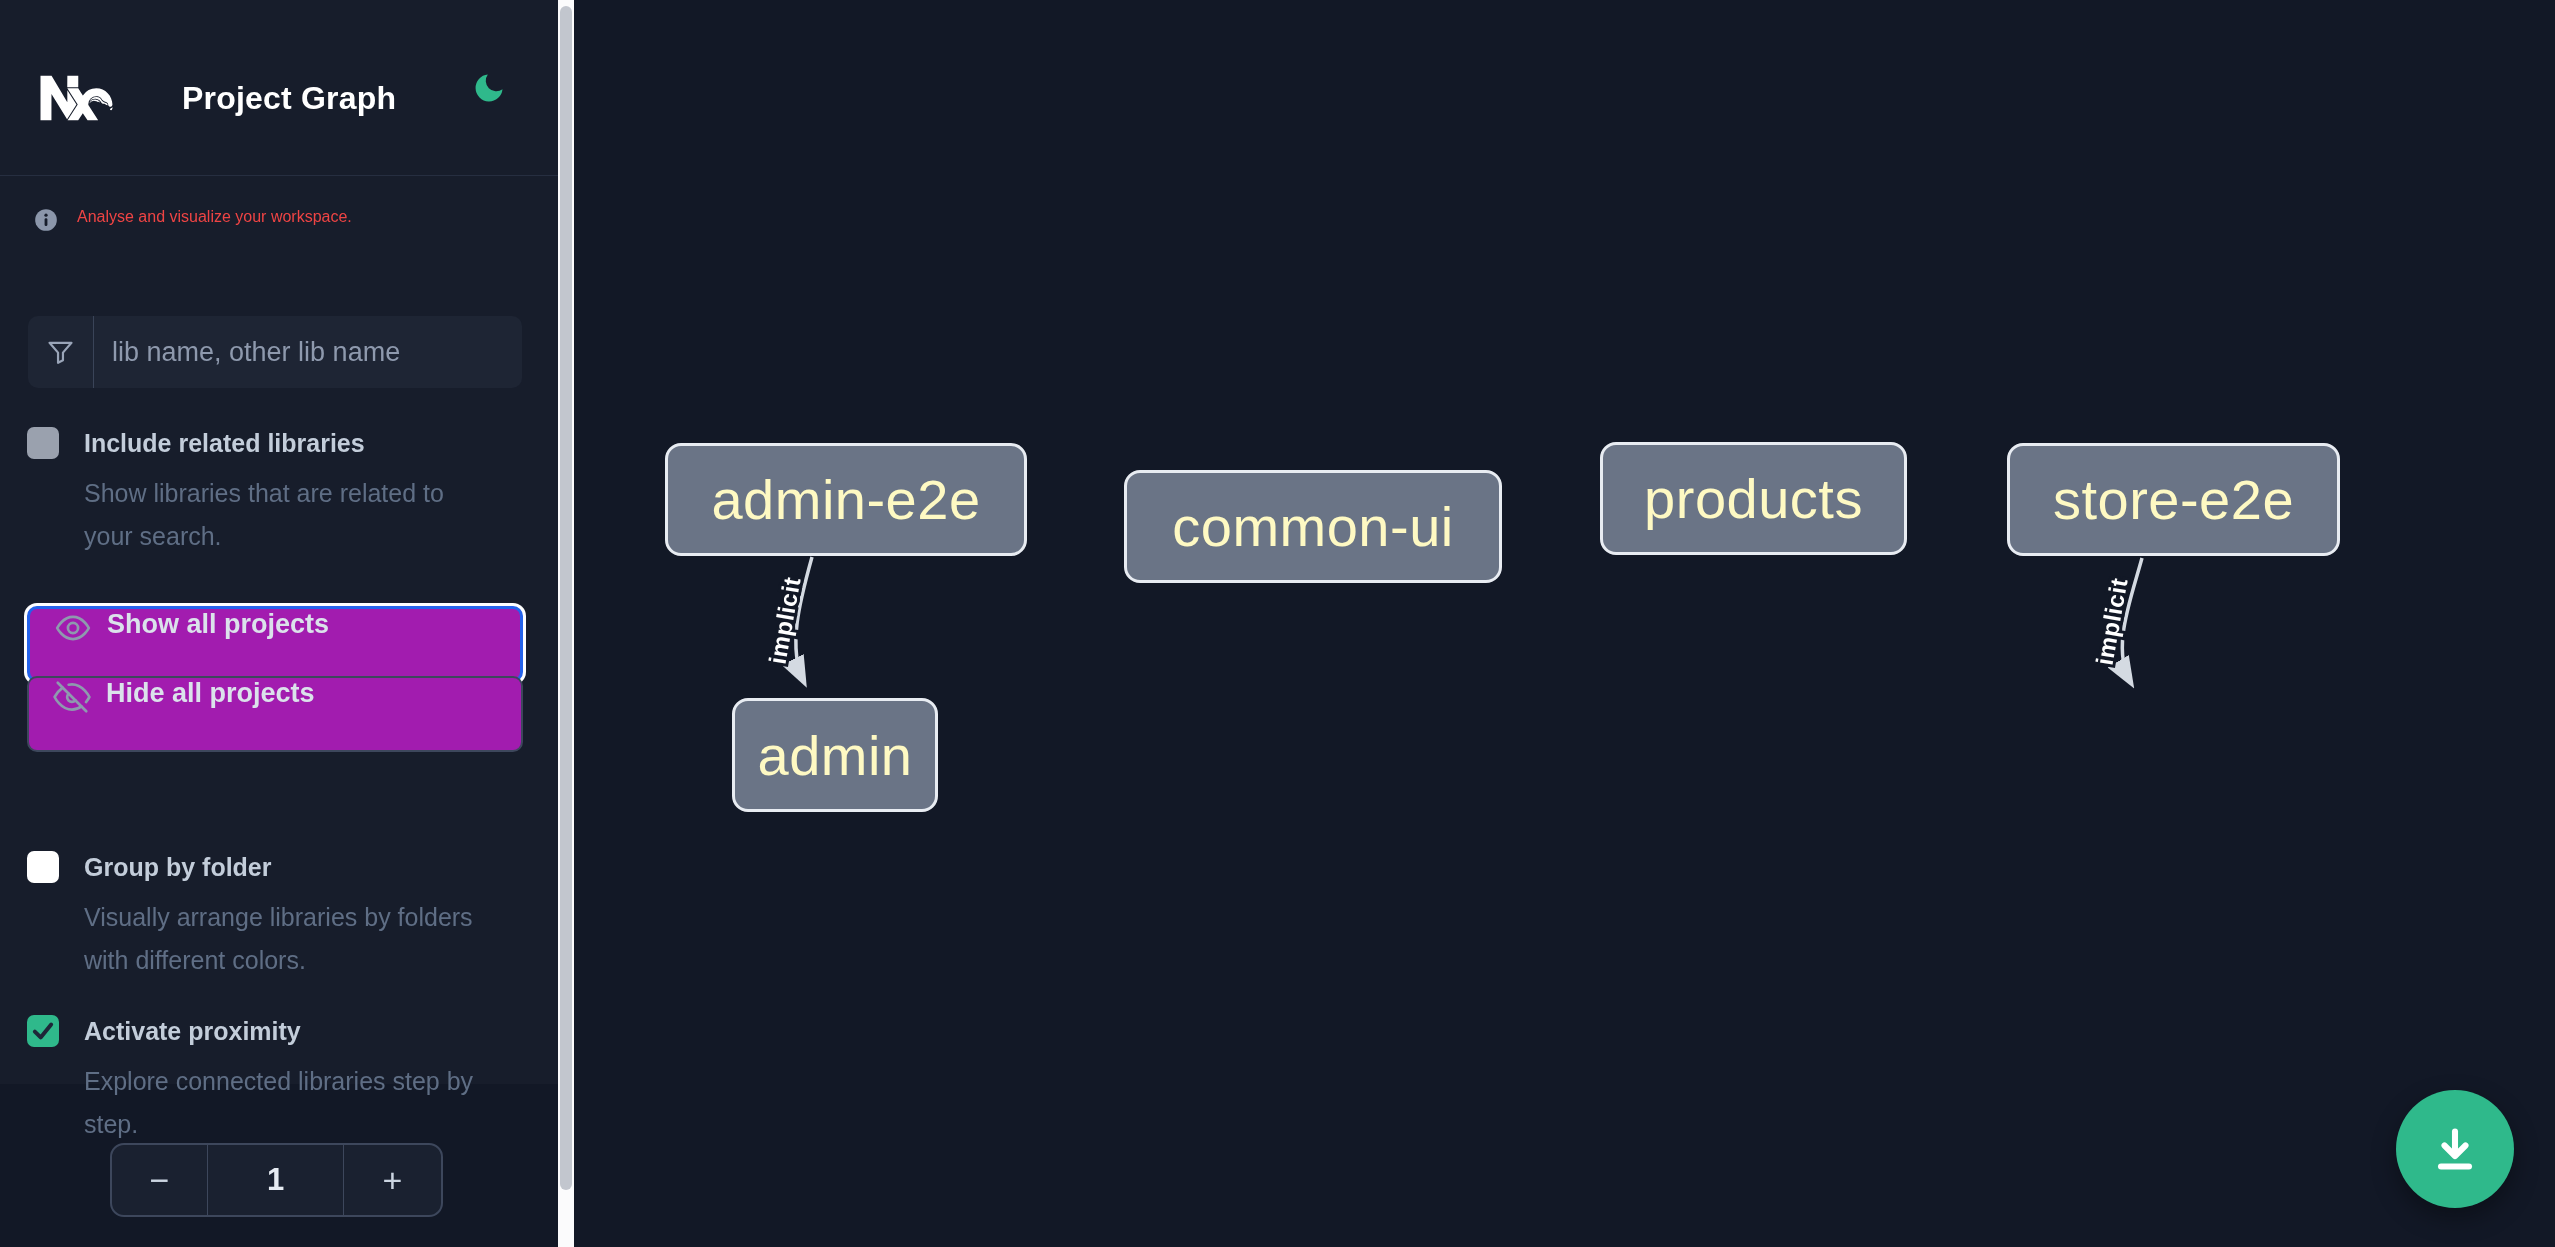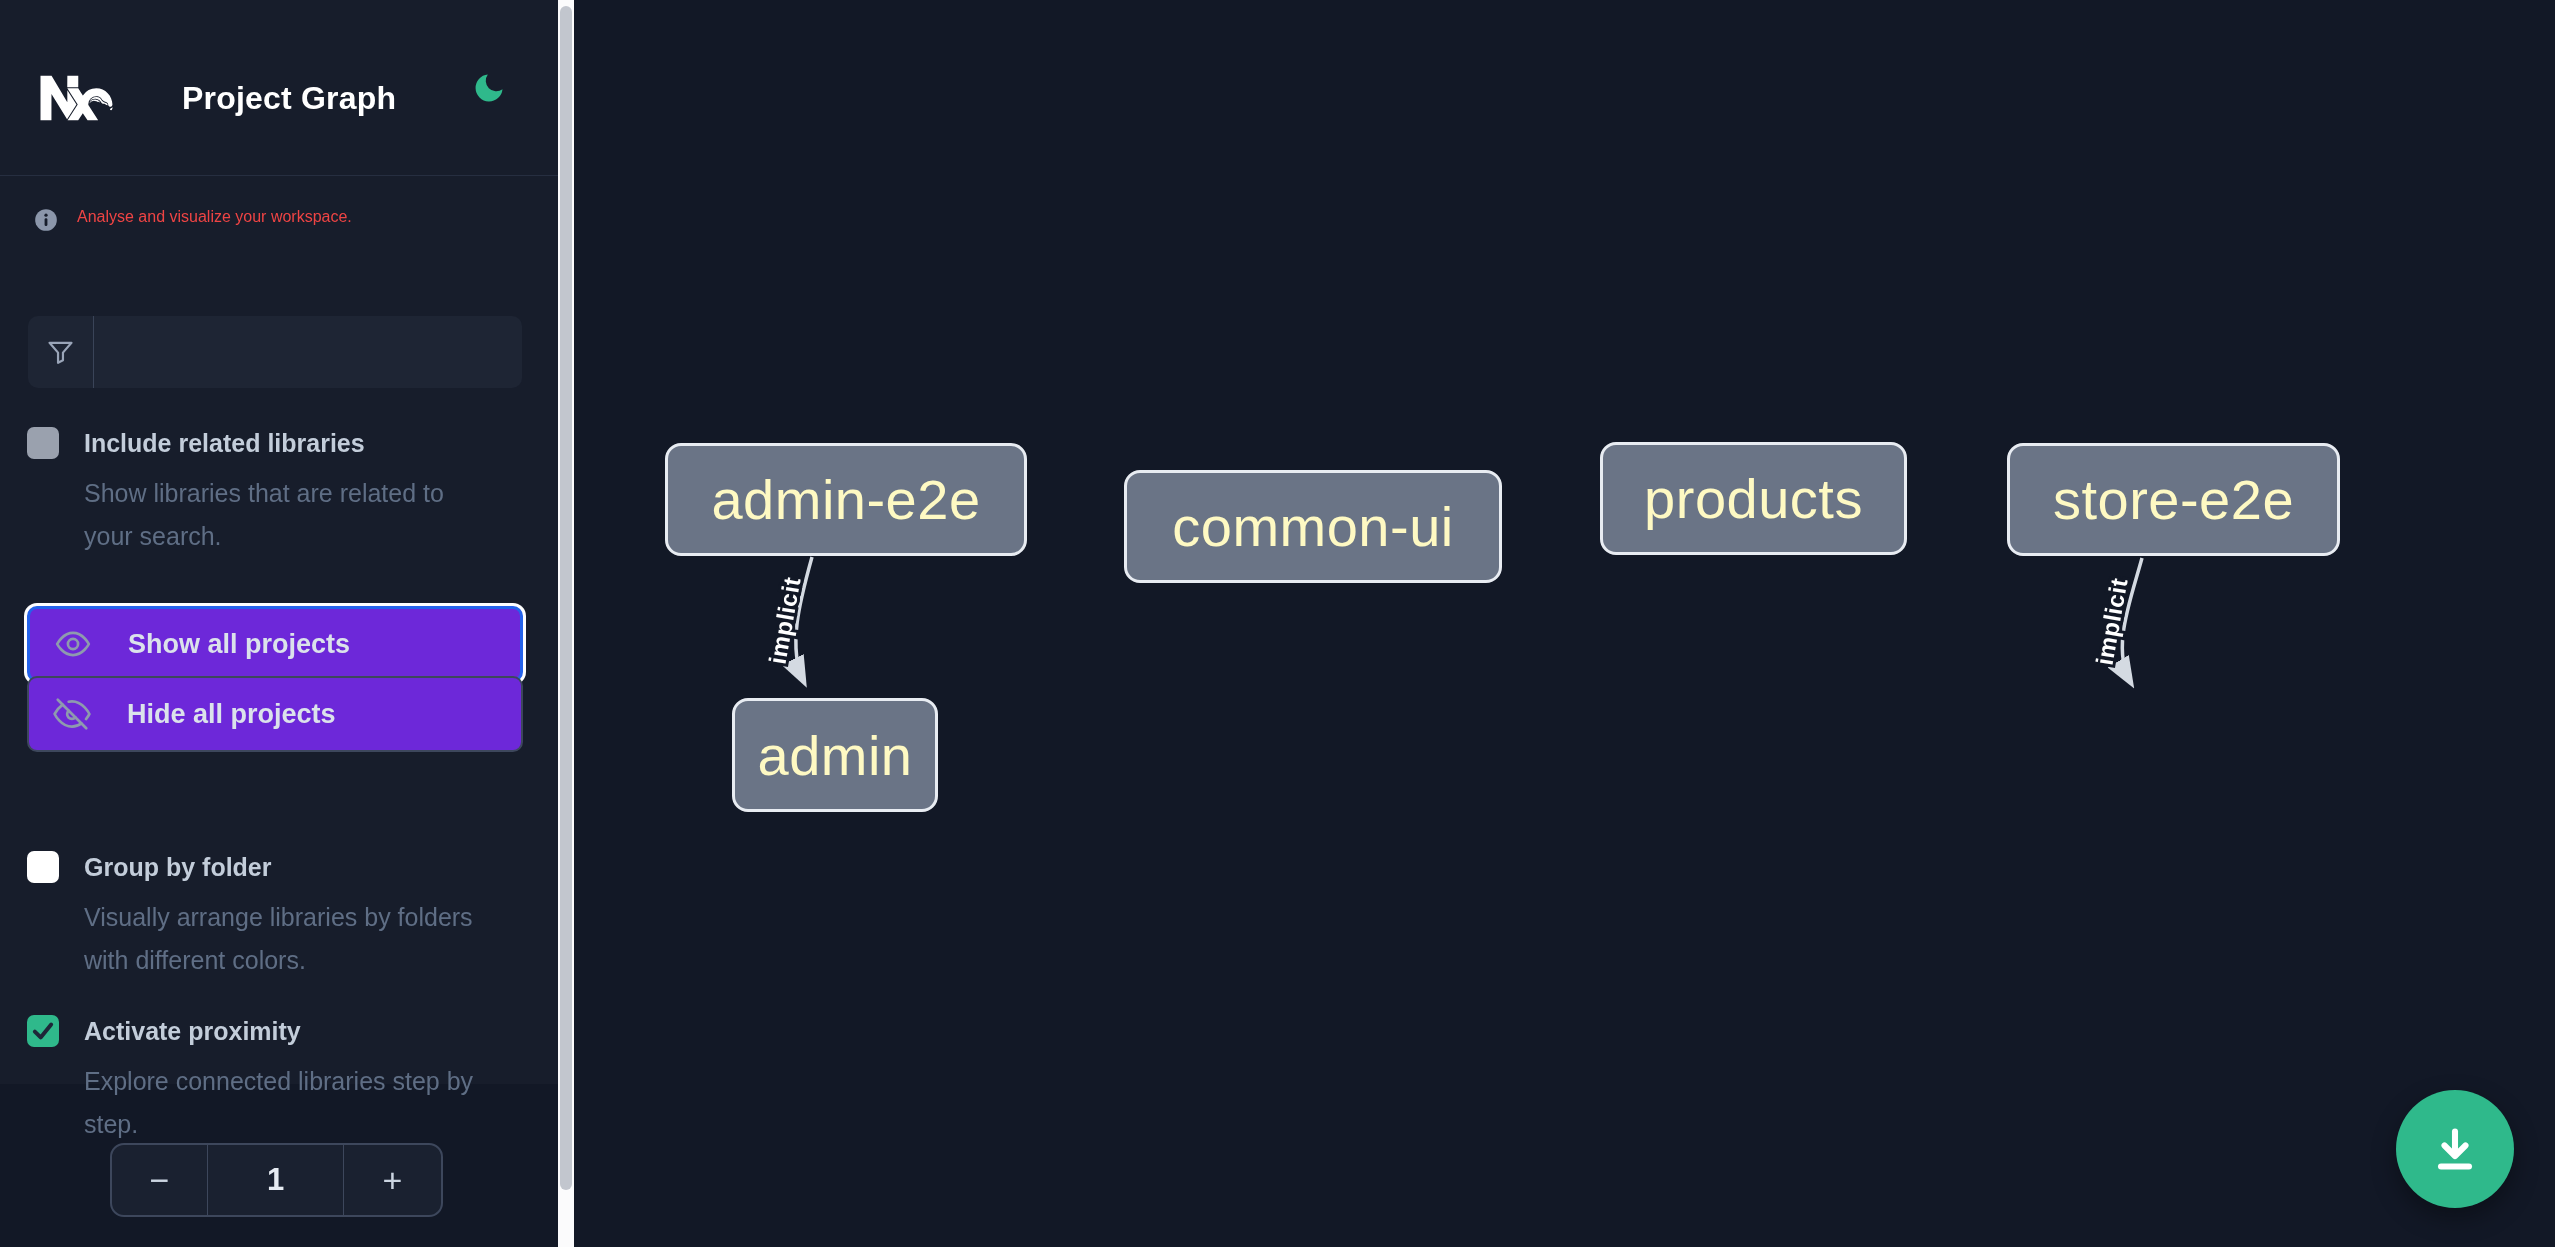--- a/index.html
+++ b/index.html
@@ -71,22 +71,22 @@
     position: absolute; left: 57px; top: 2px;
     font-size: 25px; font-weight: 700; color: #c3cdda; white-space: nowrap;
   }
   .opt-desc {
     position: absolute; left: 57px; top: 45px; width: 408px;
     font-size: 25px; line-height: 43px; color: #5f6e85;
   }
 
   .sb-button {
     position: absolute; left: 27px; width: 496px; height: 76px;
-    background: #6d28d9; border: 2px solid #3d475c; border-radius: 10px;
-    display: flex; align-items: center; gap: 36px; padding: 0 24px;
+    background: #a21caf; border: 2px solid #3d475c; border-radius: 10px;
+    display: flex; gap: 15px; padding: 0 24px;
     font-family: "Liberation Sans", sans-serif;
     font-size: 27px; font-weight: 700; color: #dbe2eb; cursor: pointer;
   }
   .sb-button svg { width: 38px; height: 38px; flex: 0 0 38px; }
   .btn-show { top: 606px; border: 3px solid var(--focus-blue, #2563eb); box-shadow: 0 0 0 3px #ffffff; }
   .btn-hide { top: 676px; }
 
   .stepper {
     position: absolute; left: 110px; top: 1143px; width: 333px; height: 74px;
     border: 2px solid #3d475c; border-radius: 14px;
@@ -171,20 +171,21 @@
     </svg>
     <span class="intro-text">Analyse and visualize your workspace.</span>
   </div>
 
   <div class="search-box">
     <div class="search-icon-cell">
       <svg viewBox="0 0 24 24" fill="none" stroke="#9aa5b8" stroke-width="1.7" stroke-linejoin="round" stroke-linecap="round">
         <path d="M3.5 4.5h17l-6.6 7.6v5.9l-3.8 2v-7.9L3.5 4.5z"></path>
       </svg>
     </div>
+    <input class="search-input" type="text" placeholder="lib name, other lib name" value="" style="">
   </div>
 
   <div class="option opt-include">
     <span class="checkbox" style="background-color: rgb(154, 161, 174);"></span>
     <span class="opt-label">Include related libraries</span>
     <span class="opt-desc">Show libraries that are related to your search.</span>
   </div>
 
   <button class="sb-button btn-show">
     <svg viewBox="0 0 24 24" fill="none" stroke="#8e9aae" stroke-width="1.7" stroke-linecap="round" stroke-linejoin="round">

